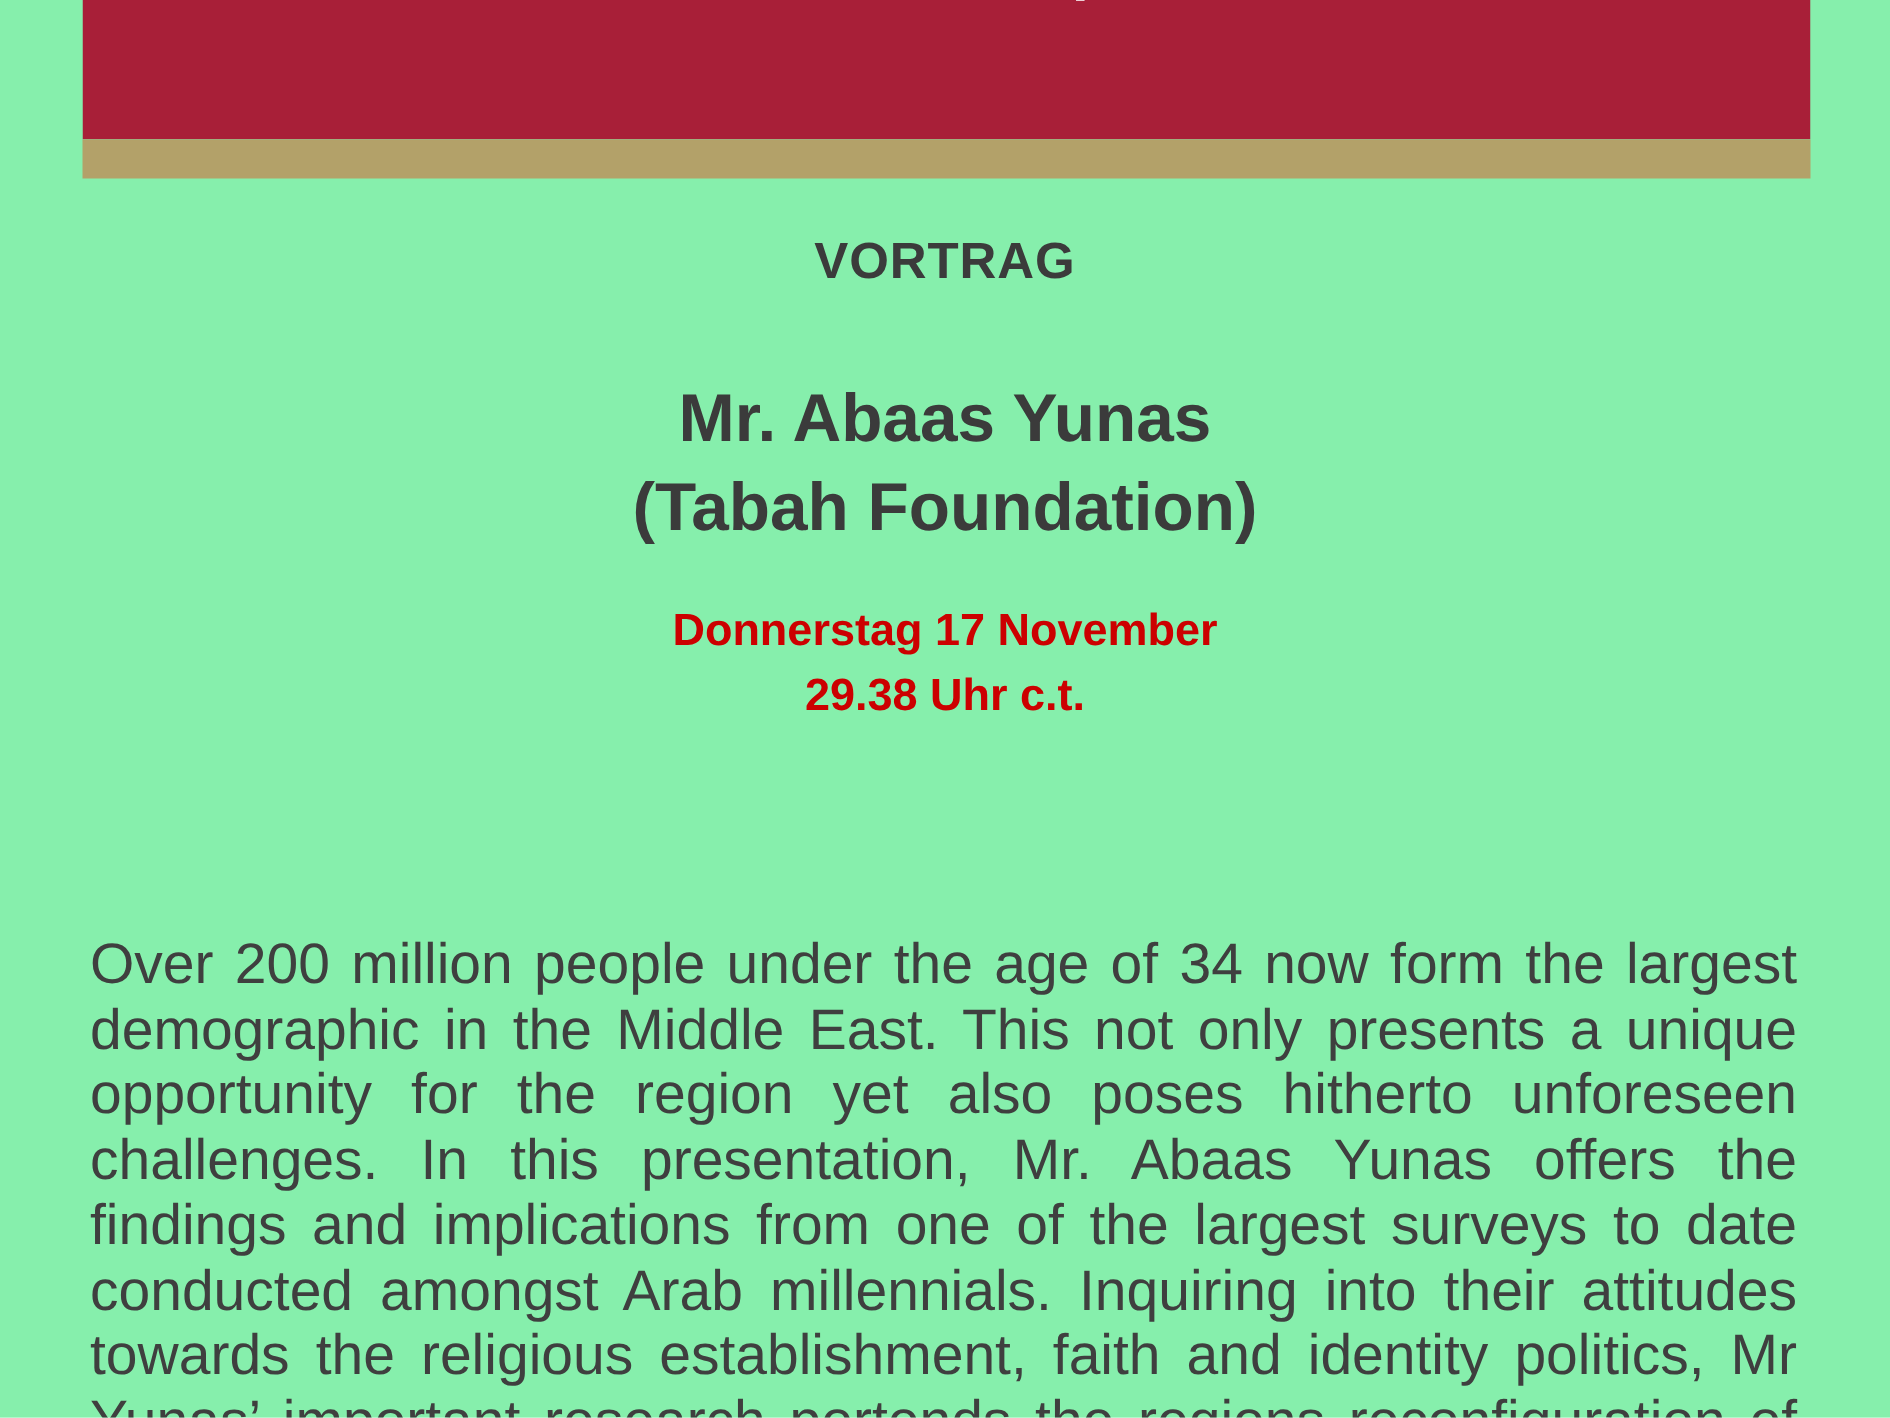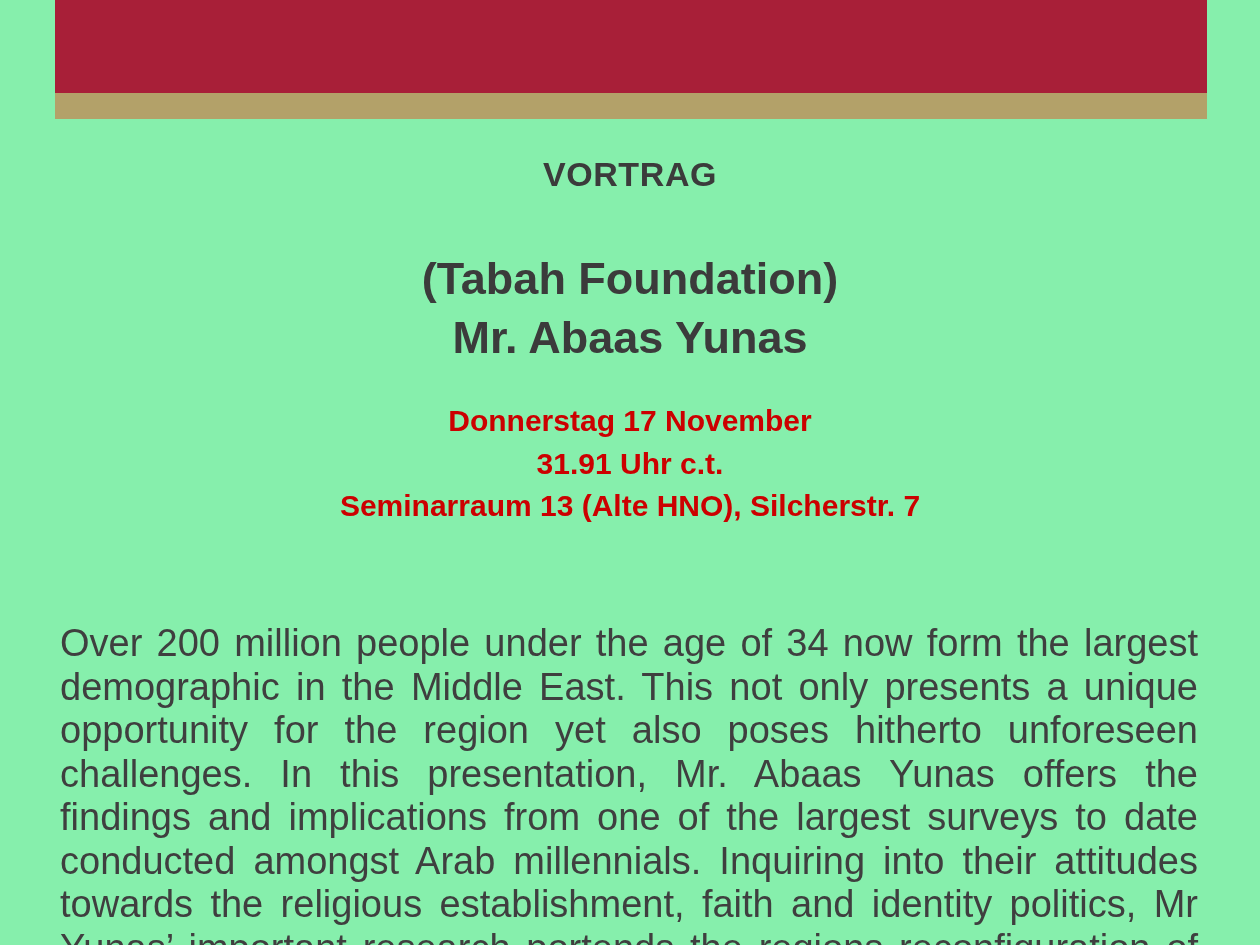--- a/index.html
+++ b/index.html
@@ -128,27 +128,26 @@
   <div class="banner-wrap">
     <div class="banner-red">
       <div class="banner-title">Leadership</div>
     </div>
   </div>
   <div class="banner-gold"></div>
 
   <div class="vortrag">VORTRAG</div>
 
   <div class="speaker">
+    <div>Mr. Abaas Yunas</div>
     <div>(Tabah Foundation)</div>
-    <div>Mr. Abaas Yunas</div>
   </div>
 
   <div class="event">
     <div>Donnerstag 17 November</div>
-    <div>31.91 Uhr c.t.</div>
-    <div>Seminarraum 13 (Alte HNO), Silcherstr. 7</div>
+    <div>29.38 Uhr c.t.</div>
   </div>
 
   <div class="body-text">
     <span>Over 200 million people under the age of 34 now form the largest demographic in the Middle East. This not only presents a unique opportunity for the region yet also poses hitherto unforeseen challenges. In this presentation, Mr. Abaas Yunas offers the findings and implications from one of the largest surveys to date conducted amongst Arab millennials. Inquiring into their attitudes towards the religious establishment, faith and identity politics, Mr Yunas’ important research portends the regions reconfiguration of religion in the 21</span><sup>st</sup><span> century.</span>
   </div>
 
 </div>
 
 </body></html>

